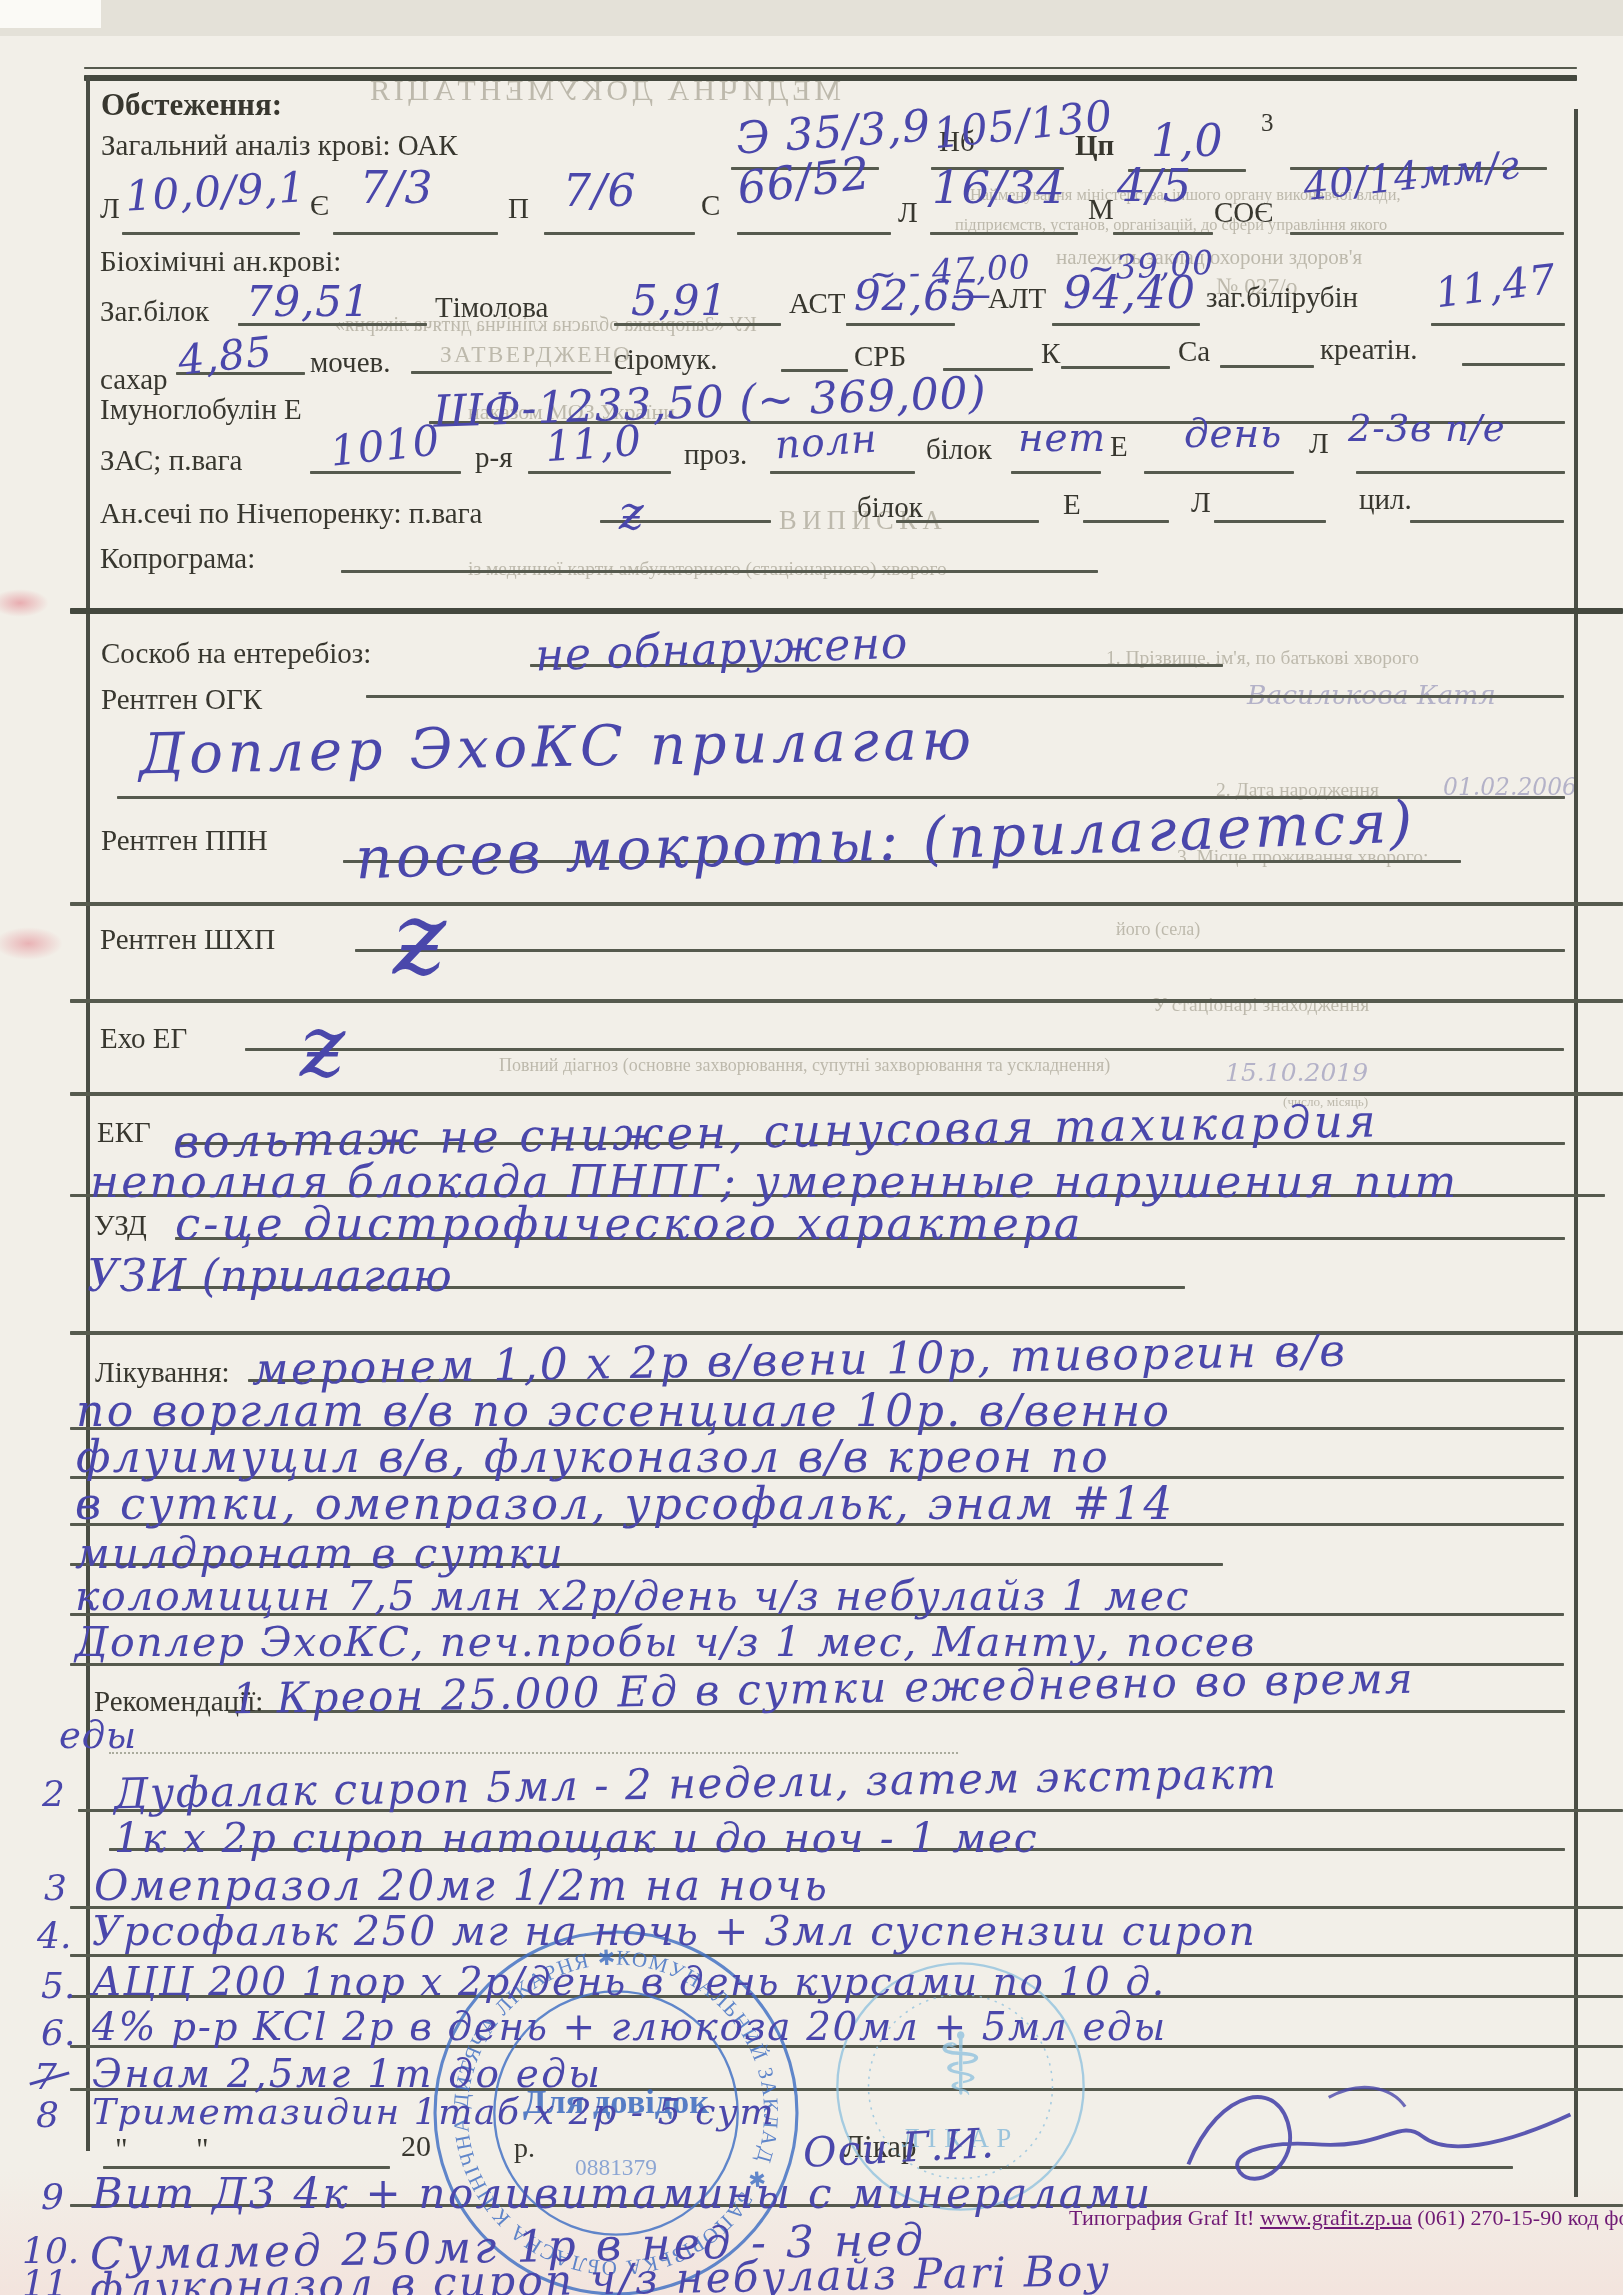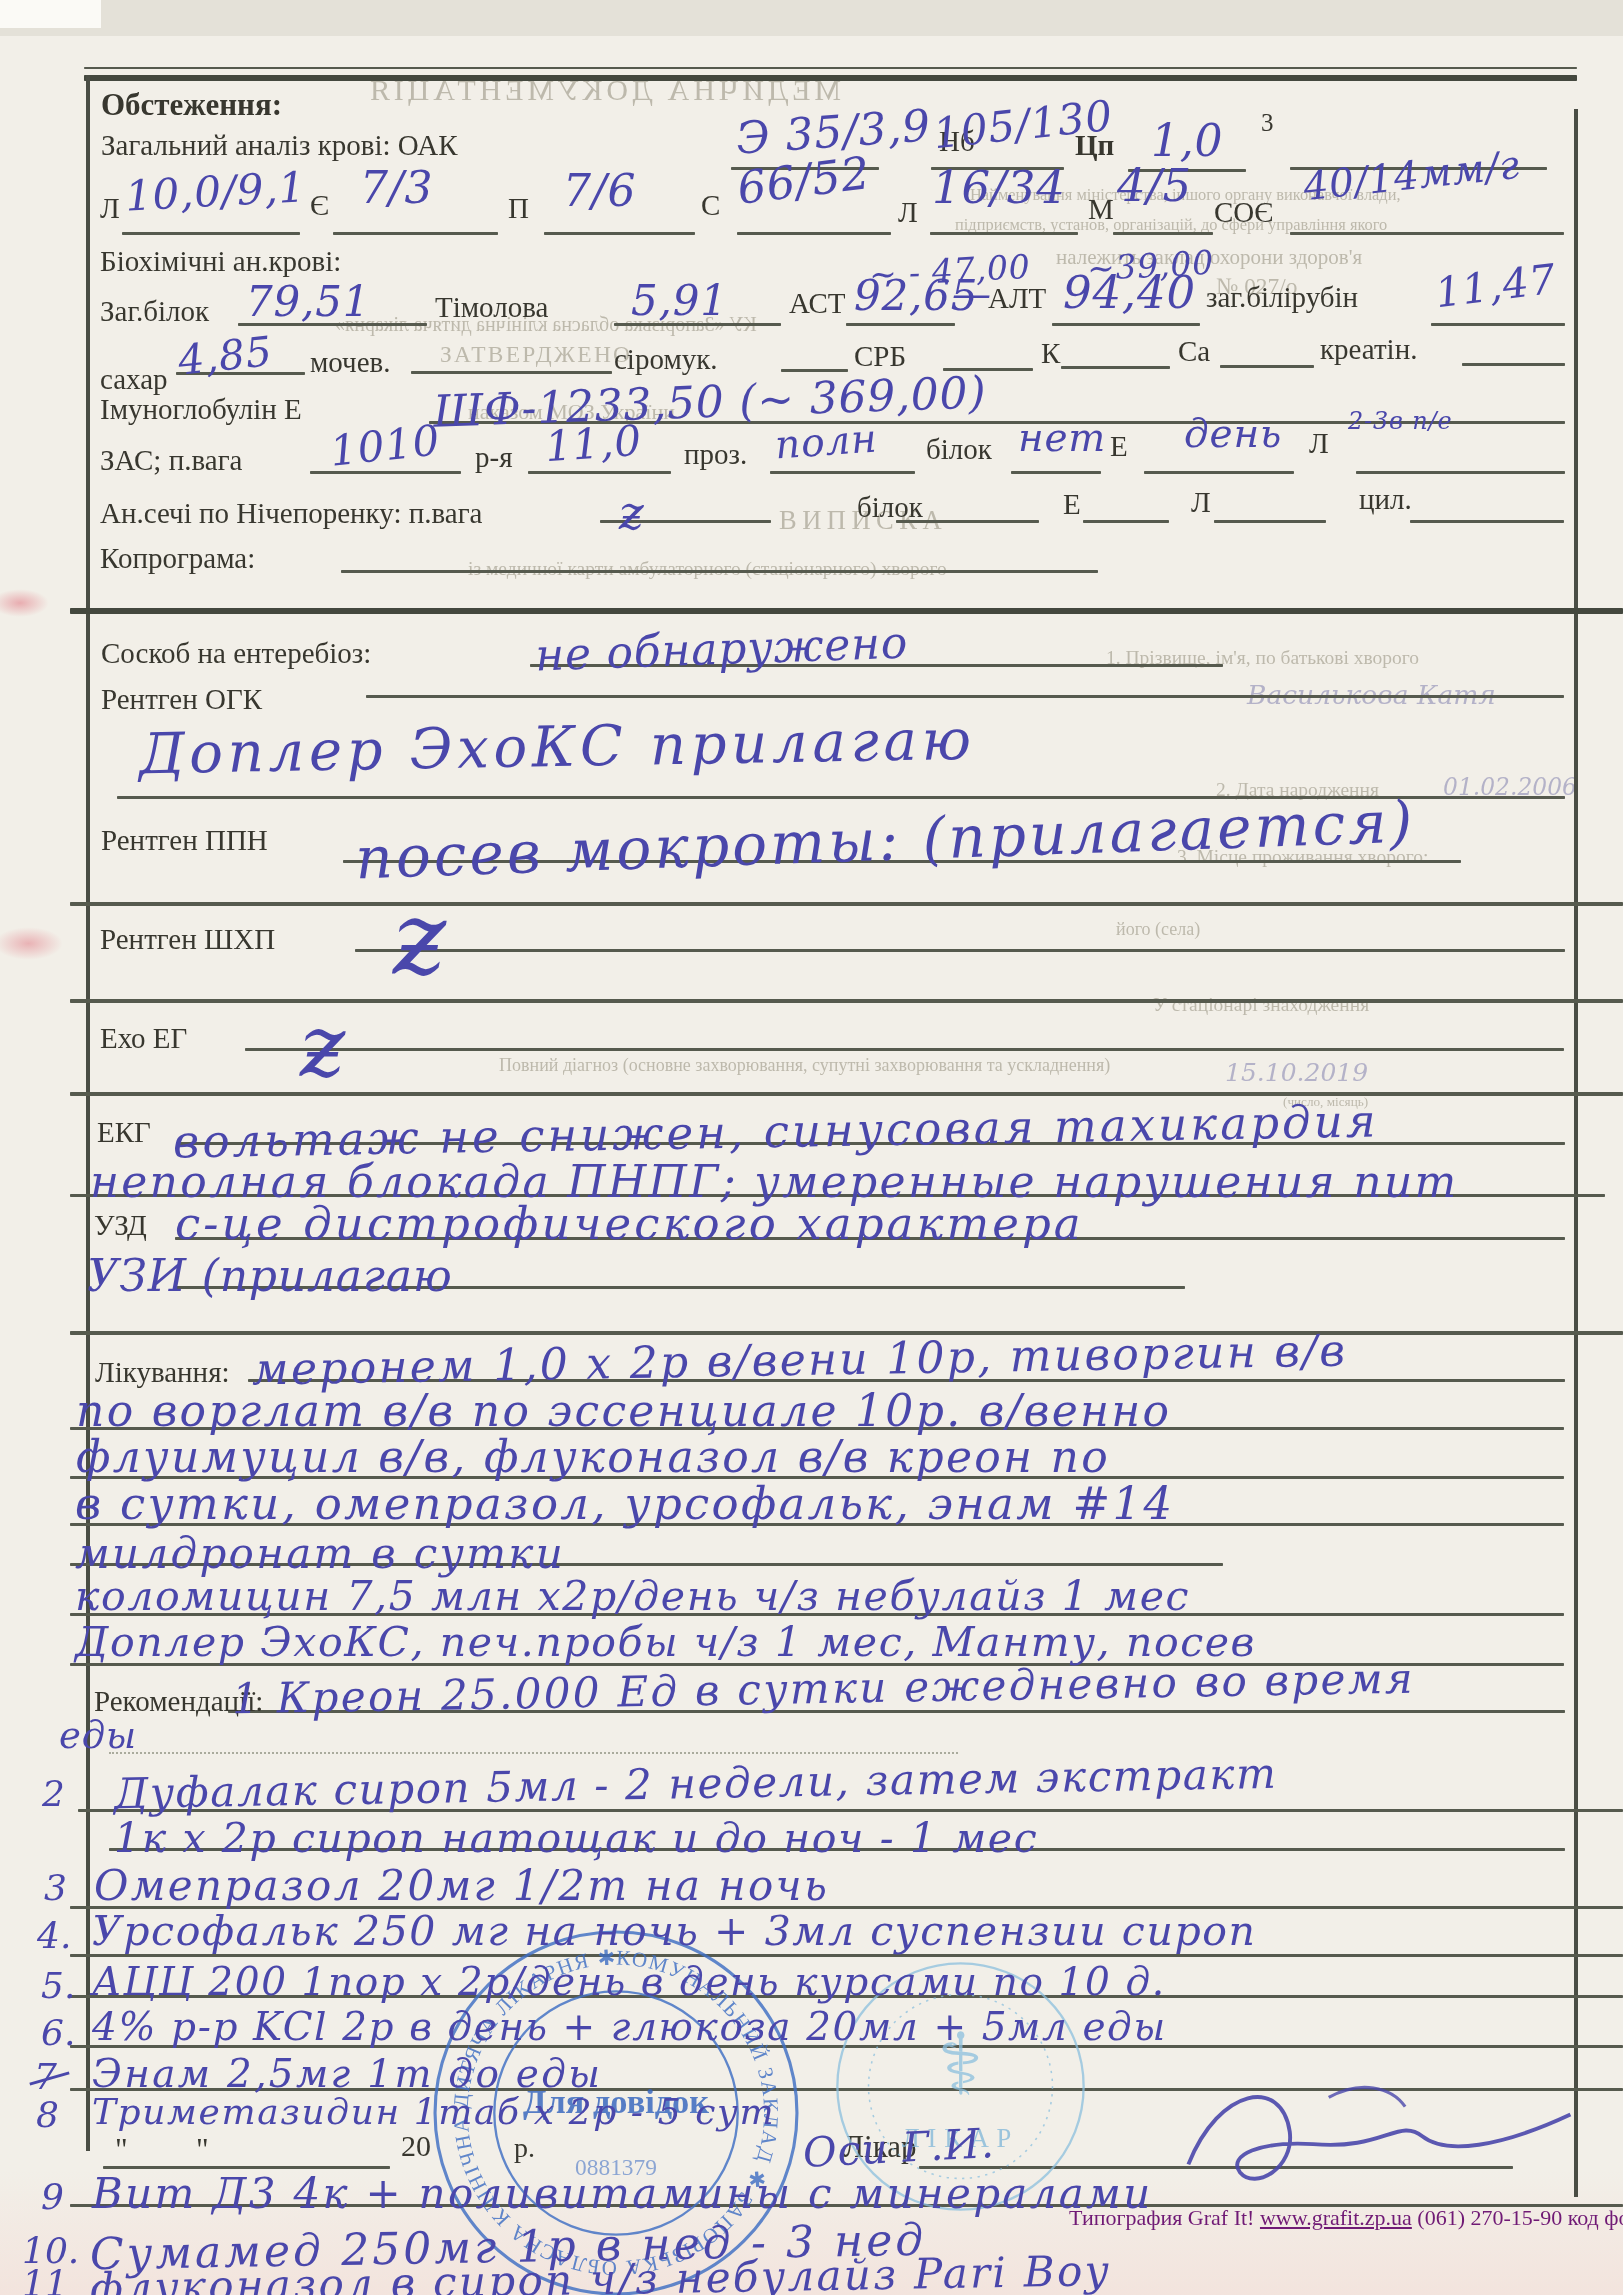--- a/index.html
+++ b/index.html
@@ -153,21 +153,21 @@
   <span class="h" style="left:330px;top:421px;font-size:42px;transform:rotate(-6deg);">1010</span>
   <span class="p" style="left:475px;top:441px;font-size:29px;">р-я</span>
   <span class="h" style="left:545px;top:419px;font-size:42px;transform:rotate(-4deg);">11,0</span>
   <span class="p" style="left:684px;top:438px;font-size:29px;">проз.</span>
   <span class="h" style="left:775px;top:419px;font-size:39px;transform:rotate(-4deg);">полн</span>
   <span class="p" style="left:926px;top:433px;font-size:29px;">білок</span>
   <span class="h" style="left:1018px;top:415px;font-size:39px;">нет</span>
   <span class="p" style="left:1110px;top:430px;font-size:29px;">Е</span>
   <span class="h" style="left:1184px;top:411px;font-size:39px;">день</span>
   <span class="p" style="left:1309px;top:427px;font-size:29px;">Л</span>
-  <span class="h" style="left:1348px;top:407px;font-size:24px;">2-3в п/е</span>
+  <span class="h" style="left:1348px;top:407px;font-size:37px;">2-3в п/е</span>
   <i class="r" style="left:310px;top:471px;width:151px;"></i>
   <i class="r" style="left:528px;top:471px;width:143px;"></i>
   <i class="r" style="left:770px;top:471px;width:145px;"></i>
   <i class="r" style="left:1011px;top:471px;width:90px;"></i>
   <i class="r" style="left:1144px;top:471px;width:150px;"></i>
   <i class="r" style="left:1356px;top:471px;width:209px;"></i>
 
   <span class="p" style="left:100px;top:497px;font-size:29px;">Ан.сечі по Нічепоренку: п.вага</span>
   <span class="h" style="left:619px;top:485px;font-size:47px;">ƶ</span>
   <span class="p" style="left:857px;top:491px;font-size:29px;">білок</span>

